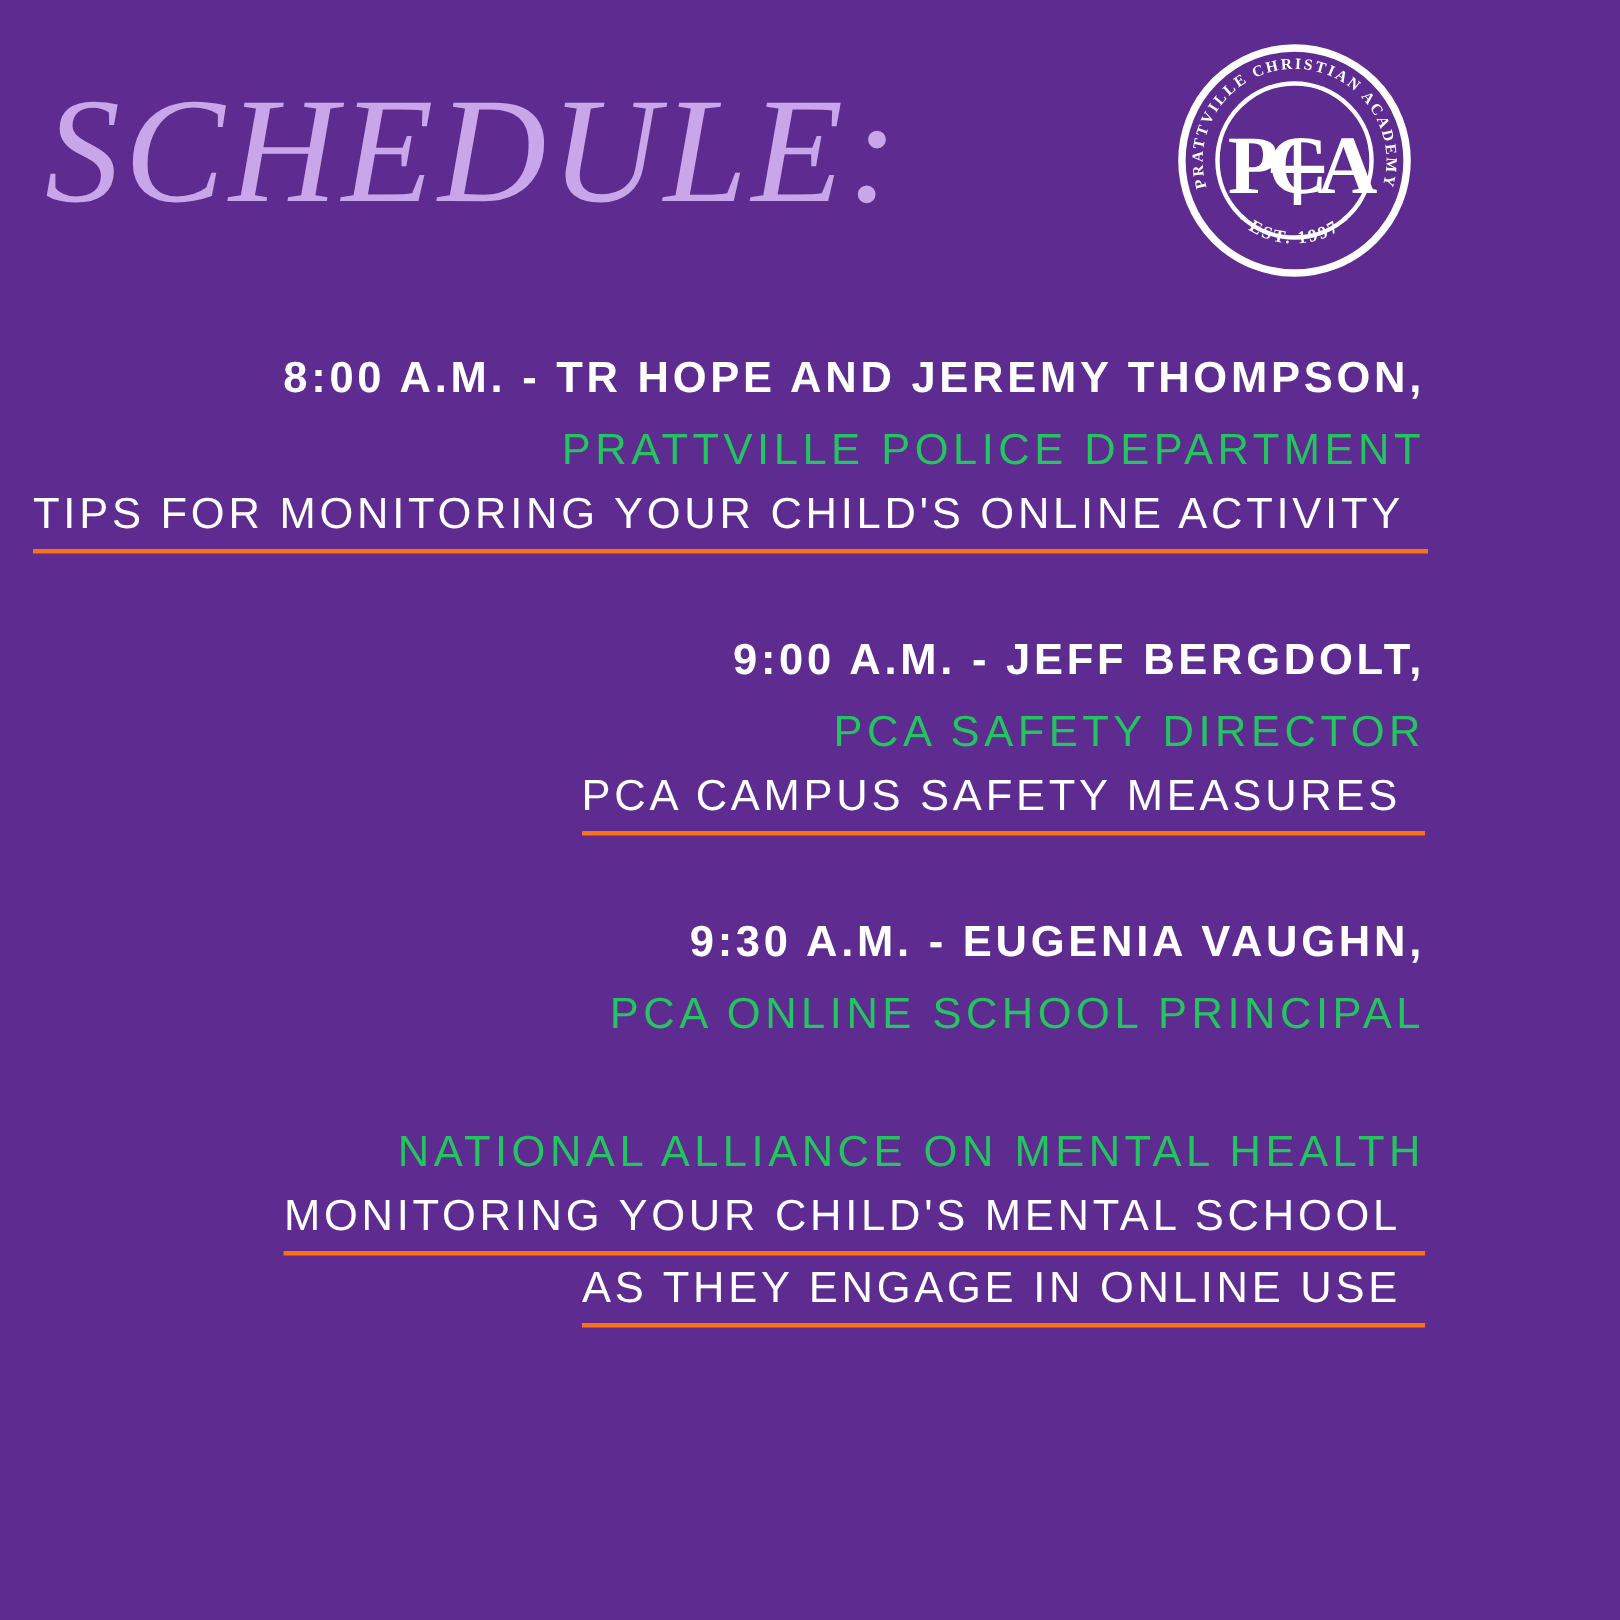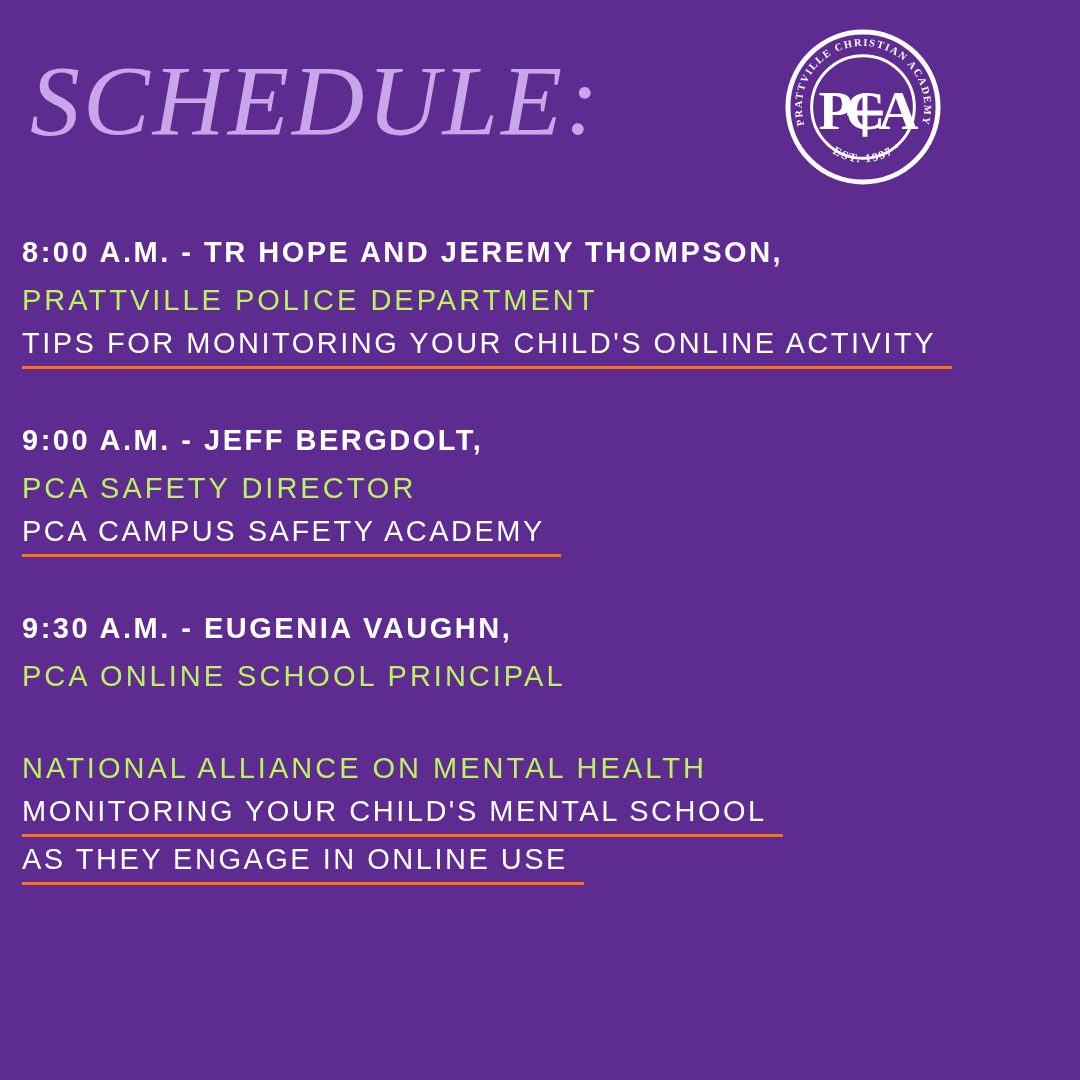--- a/index.html
+++ b/index.html
@@ -7,20 +7,21 @@
     padding: 0;
     background: #5E2C90;
   }
   .poster {
     position: relative;
     width: 972px;
     height: 1080px;
     background: #5E2C90;
     overflow: hidden;
     font-family: "Liberation Sans", sans-serif;
+    text-align: right;
   }
   .header {
     display: flex;
     justify-content: space-between;
     align-items: flex-start;
     padding: 26px 30px 0 30px;
   }
   .title {
     font-family: "Liberation Serif", serif;
     font-style: italic;
@@ -67,21 +68,21 @@
     font-weight: bold;
     letter-spacing: 2.5px;
     color: #FFFFFF;
     line-height: 48px;
     white-space: nowrap;
   }
   .session-sub {
     font-size: 29px;
     font-weight: normal;
     letter-spacing: 3px;
-    color: #bef264;
+    color: #22c55e;
     line-height: 48px;
     white-space: nowrap;
   }
   .topic-row { line-height: 48px; white-space: nowrap; }
   .topic {
     display: inline-block;
     font-size: 29px;
     font-weight: normal;
     letter-spacing: 2.5px;
     color: #FFFFFF;
@@ -125,21 +126,21 @@
       <div class="session-sub">PRATTVILLE POLICE DEPARTMENT</div>
       <div class="topic-row">
         <span class="topic">TIPS FOR MONITORING YOUR CHILD'S ONLINE ACTIVITY</span>
       </div>
     </section>
 
     <section class="session">
       <div class="session-heading">9:00 A.M. - JEFF BERGDOLT,</div>
       <div class="session-sub">PCA SAFETY DIRECTOR</div>
       <div class="topic-row">
-        <span class="topic">PCA CAMPUS SAFETY ACADEMY</span>
+        <span class="topic">PCA CAMPUS SAFETY MEASURES</span>
       </div>
     </section>
 
     <section class="session">
       <div class="session-heading">9:30 A.M. - EUGENIA VAUGHN,</div>
       <div class="session-sub">PCA ONLINE SCHOOL PRINCIPAL</div>
     </section>
 
     <section class="session">
       <div class="session-sub">NATIONAL ALLIANCE ON MENTAL HEALTH</div>

